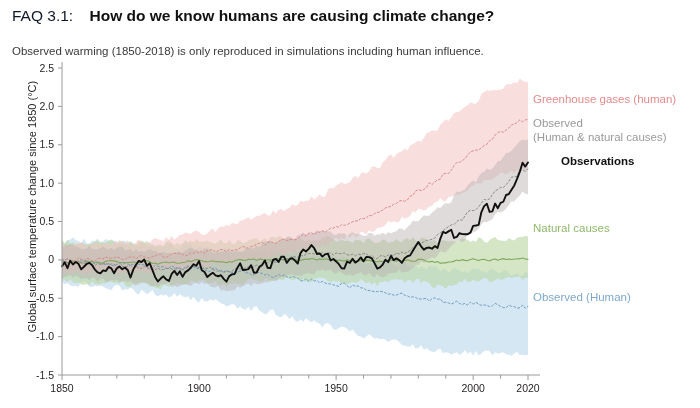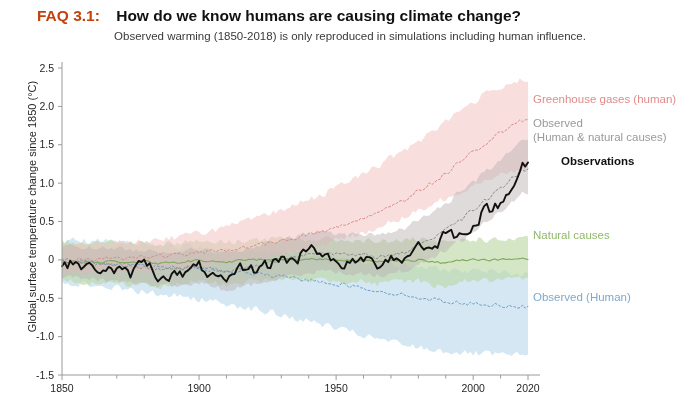--- a/index.html
+++ b/index.html
@@ -20,36 +20,34 @@
     left: 12px;
     top: 6px;
     width: 676px;
   }
   #title {
     font-size: 15.5px;
     line-height: 19px;
     white-space: nowrap;
   }
   #title .faq-num {
-    font-weight: bold;
-    color: #c2410c;
-    margin-left: 25px;
+    font-weight: normal;
+    color: #0f172a;
   }
   #title .faq-q {
     font-weight: bold;
     color: #111111;
     padding-left: 12px;
   }
   #subtitle {
     font-size: 11.5px;
     line-height: 15px;
     color: #3a3a3a;
-    margin-top: 4px;
+    margin-top: 19px;
     white-space: nowrap;
-    text-align: center;
   }
   #figure {
     position: absolute;
     left: 0;
     top: 50px;
     width: 700px;
     height: 358px;
   }
   #ylabel {
     position: absolute;
@@ -69,21 +67,21 @@
   }
   .legend-entry {
     position: absolute;
     font-size: 11.5px;
     line-height: 14px;
     white-space: nowrap;
   }
   #legend-ghg { left: 533px; top: 42px; color: #e28b8b; }
   #legend-combined { left: 533px; top: 66px; color: #9a9a9a; }
   #legend-observations { left: 561px; top: 104px; color: #111111; font-weight: bold; }
-  #legend-natural { left: 533px; top: 178px; color: #8fb96b; }
+  #legend-natural { left: 533px; top: 171px; color: #8fb96b; }
   #legend-aerosols { left: 533px; top: 240px; color: #7fa8cc; }
 </style>
 </head>
 <body>
 
 <div id="header">
   <div id="title">
     <span class="faq-num">FAQ 3.1:</span>
     <span class="faq-q">How do we know humans are causing climate change?</span>
   </div>

